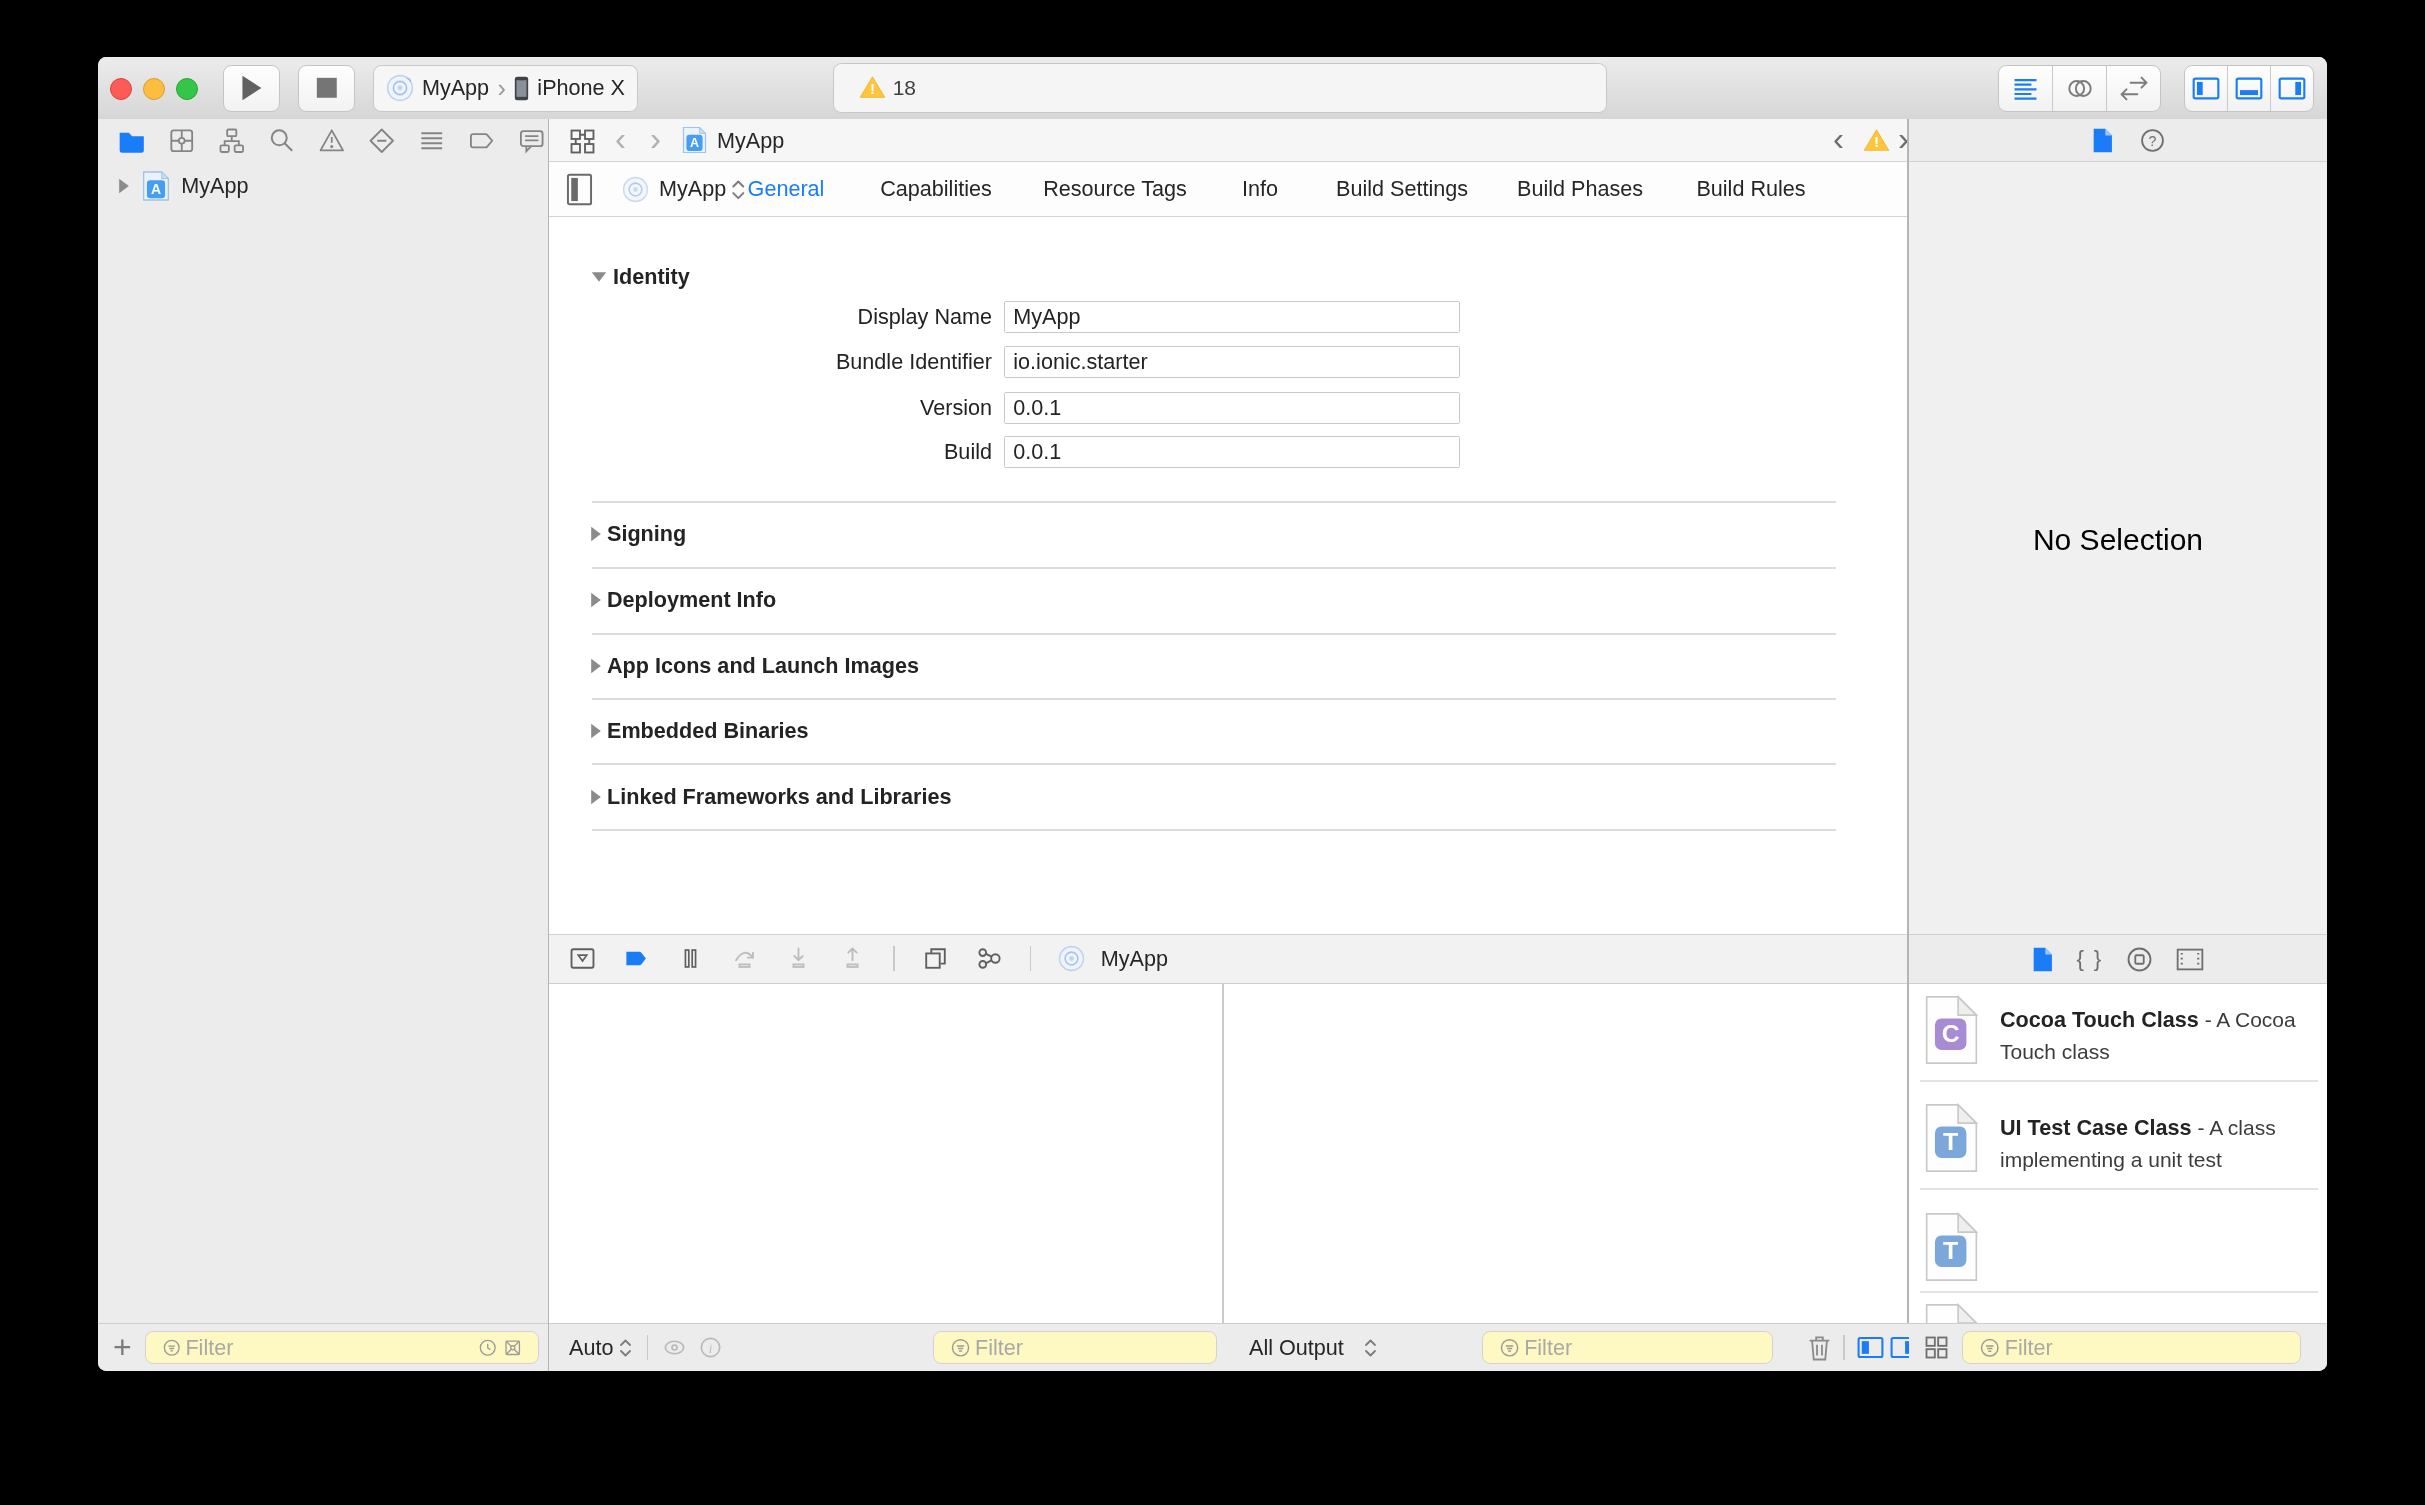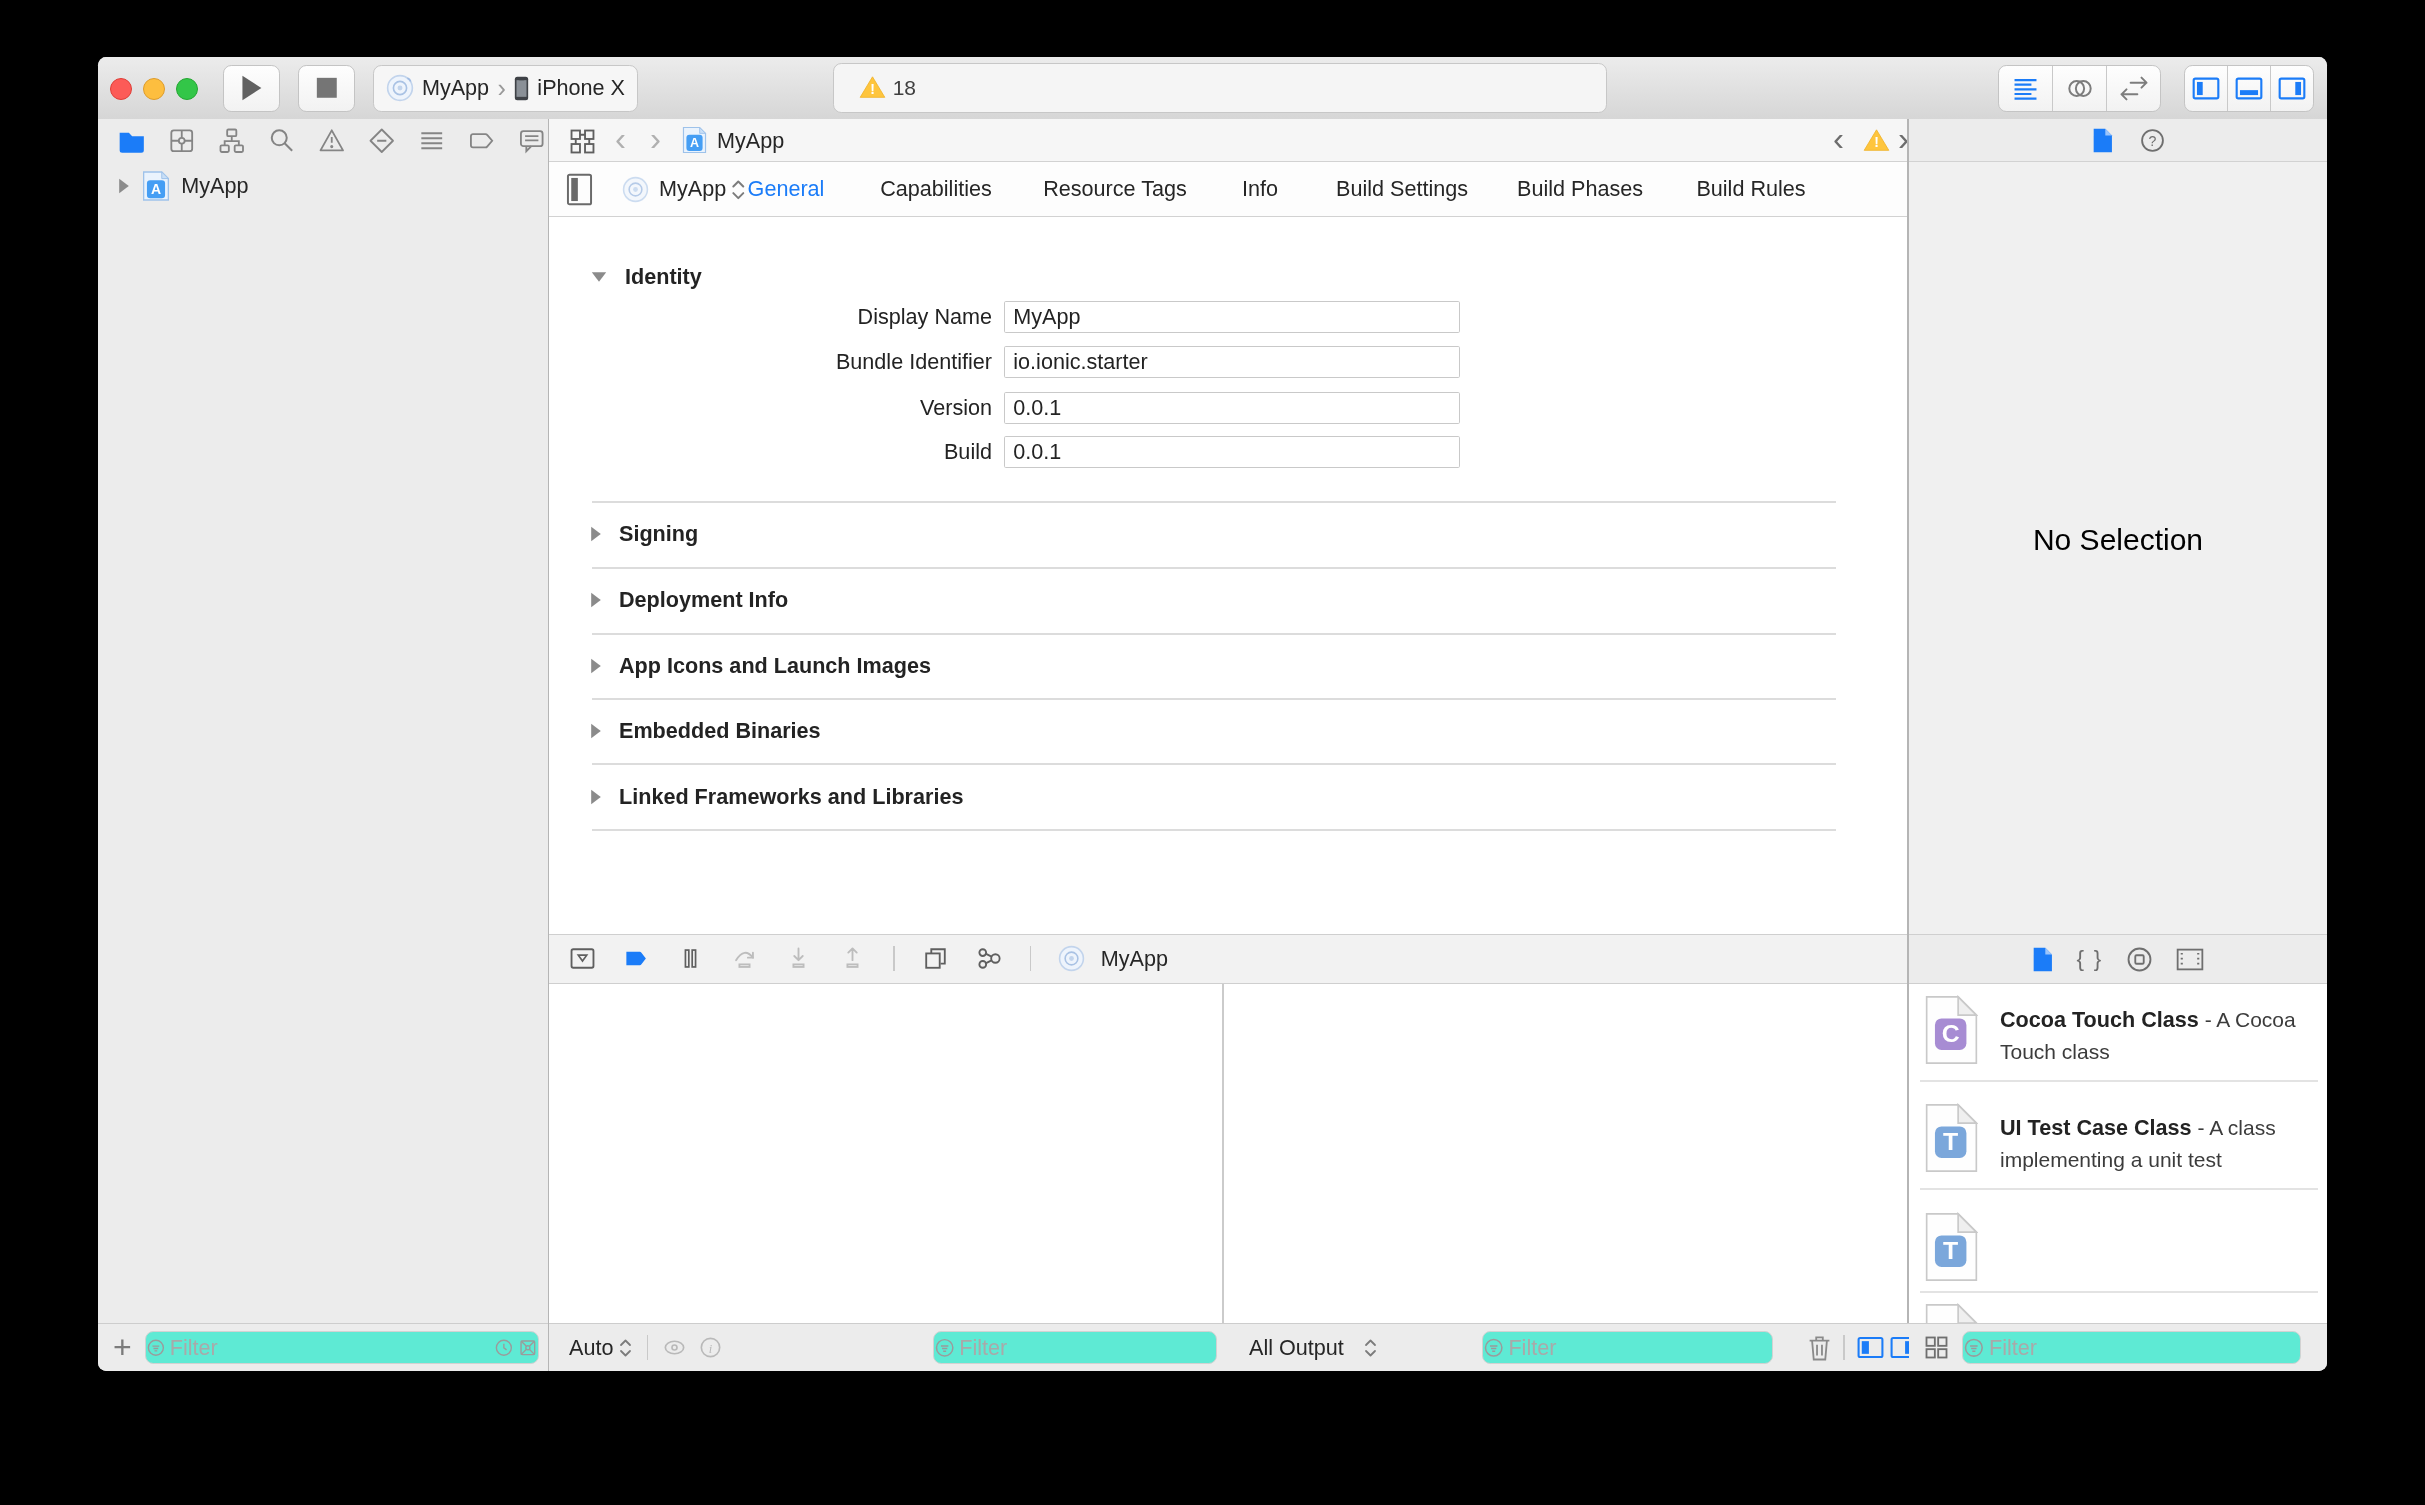--- a/index.html
+++ b/index.html
@@ -15,33 +15,33 @@
   .seg{flex:1;display:flex;align-items:center;justify-content:center;border-right:1.7px solid #c9c9c9;height:100%;}
   .seg:last-child{border-right:none;}
   .t26{font-size:21.6px;color:#262626;}
   .t25g{font-size:21px;color:#3f3f3f;}
   
   .navpane{left:0;top:62px;width:450px;height:1204px;background:#ececec;}
   .naviconbar{left:0;top:62px;width:450px;height:43px;display:flex;align-items:center;padding-left:20px;gap:22.5px;box-sizing:border-box;}
   .projrow{left:0;top:110px;width:450px;height:37px;display:flex;align-items:center;}
   .vborder{width:1.7px;background:#b5b5b5;}
   .bottombar{height:48px;background:#ececec;border-top:1.7px solid #cdcdcd;box-sizing:border-box;display:flex;align-items:center;z-index:5;}
-  .filterfield{height:33px;background:#5eead4;border:1.7px solid #d2d2d2;border-radius:8.3px;box-sizing:border-box;display:flex;align-items:center;padding:0 1px;}
+  .filterfield{height:33px;background:#fef9c3;border:1.7px solid #d2d2d2;border-radius:8.3px;box-sizing:border-box;display:flex;align-items:center;padding:0 17px;}
   .filterfield input{border:none;outline:none;background:transparent;font:21.6px "Liberation Sans",sans-serif;color:#3c3c3c;width:100%;padding:0 5px;}
   .filterfield input::placeholder{color:#a9a9a9;}
   
   .jumpbar{left:451px;top:62px;width:1363px;height:43px;background:#f6f6f6;border-bottom:1.7px solid #d2d2d2;box-sizing:border-box;}
   .tabbar{left:451px;top:105px;width:1363px;height:55px;background:#fdfdfd;border-bottom:1.7px solid #d2d2d2;box-sizing:border-box;}
   .editorbody{left:451px;top:160px;width:1363px;height:717px;background:#fff;}
   .tab{position:absolute;top:0;height:53px;line-height:53px;font-size:21.6px;color:#262626;transform:translateX(-50%);cursor:default;}
   .tab.active{color:#1b7cf8;}
   .fieldlabel{position:absolute;width:312px;text-align:right;font-size:21.6px;color:#232323;height:30px;line-height:30px;left:582px;}
   .fieldinput{position:absolute;left:906px;width:456px;height:32px;border:1.7px solid #c9c9c9;background:#fff;box-sizing:border-box;font:21.6px "Liberation Sans",sans-serif;color:#232323;padding:0 8.3px;border-radius:1.7px;}
   .secdivider{position:absolute;left:494px;width:1244px;height:1.7px;background:#dcdcdc;}
-  .secrow{position:absolute;left:492px;height:30px;line-height:30px;display:flex;align-items:center;gap:17px;}
+  .secrow{position:absolute;left:492px;height:30px;line-height:30px;display:flex;align-items:center;gap:5px;}
   .sectitle{font-size:21.6px;font-weight:bold;color:#232323;}
   .disc{width:0;height:0;border-top:9.2px solid transparent;border-bottom:9.2px solid transparent;border-left:12.5px solid #8b8b8b;}
   .discdown{width:0;height:0;border-left:9.2px solid transparent;border-right:9.2px solid transparent;border-top:12.5px solid #8b8b8b;}
   
   .dbgtoolbar{left:451px;top:877px;width:1363px;height:50px;background:#f2f2f2;border-top:1.7px solid #cfcfcf;border-bottom:1.7px solid #cfcfcf;box-sizing:border-box;}
   .dbgpane{left:451px;top:927px;width:1363px;height:339px;background:#fff;}
   .vsep{width:1.7px;height:25px;background:#c9c9c9;}
   
   .inspector{left:1811px;top:62px;width:418px;height:1204px;background:#f0f0f0;}
   .insheader{left:1811px;top:62px;width:418px;height:43px;background:#ececec;border-bottom:1.7px solid #d2d2d2;box-sizing:border-box;}

